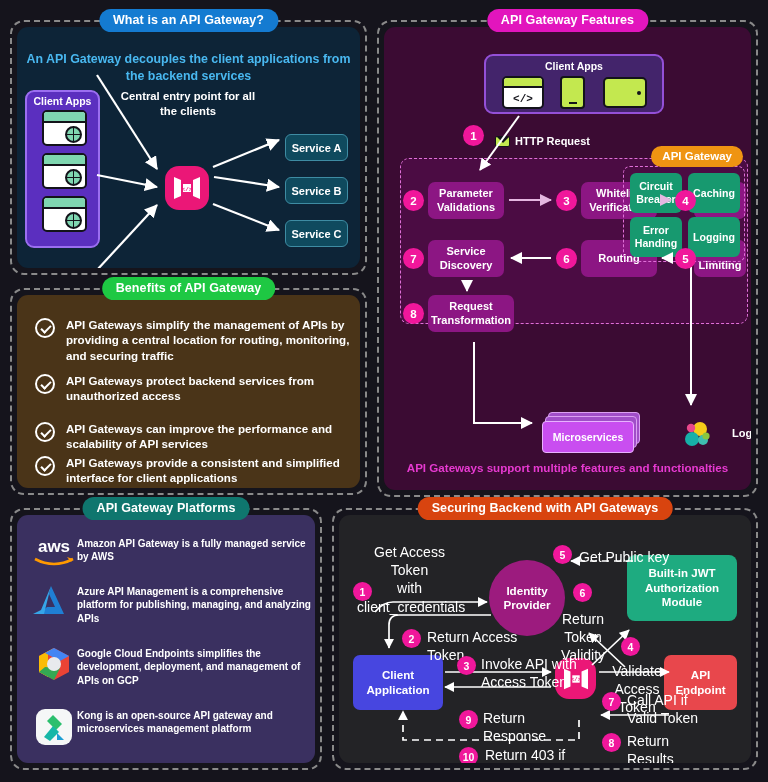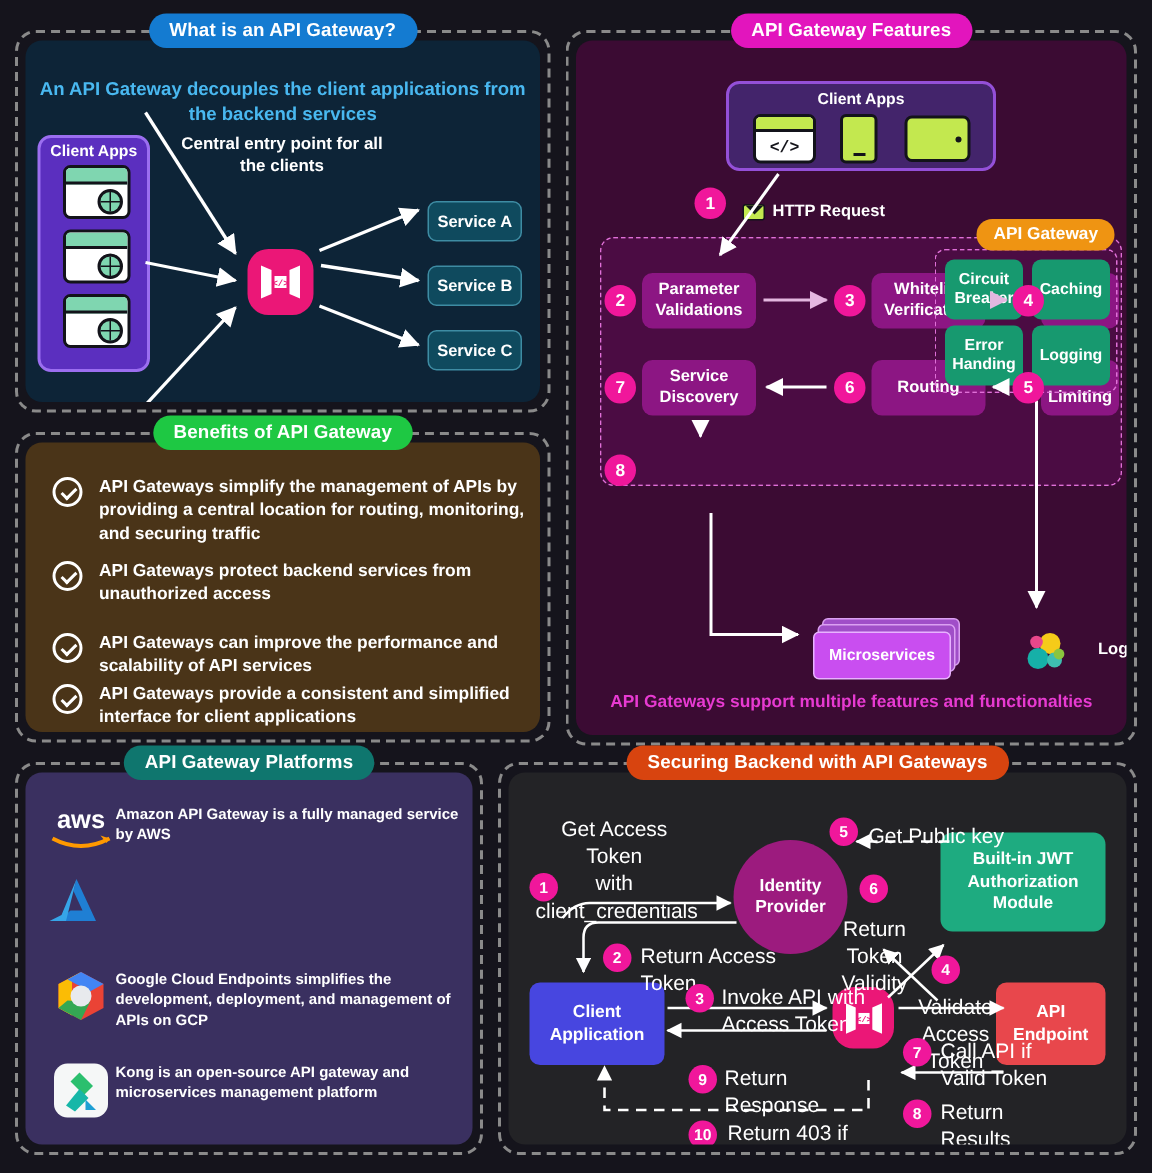--- a/index.html
+++ b/index.html
@@ -326,20 +326,21 @@
         <span class="txt">Amazon API Gateway is a fully managed service by AWS</span>
       </div>
 
       <div class="plat" style="top:68px">
         <span class="logo">
           <svg width="46" height="36" viewBox="0 0 46 36">
             <path d="M20 3 L33 31 L8 31 L16 24 L24 24 L18 11 Z" fill="#1f7fd4"></path>
             <path d="M20 3 L10 27 L2 31 L13 31 Z" fill="#36a5e8"></path>
           </svg>
         </span>
+        <span class="txt">Azure API Management is a comprehensive platform for publishing, managing, and analyzing APIs</span>
       </div>
 
       <div class="plat" style="top:130px">
         <span class="logo">
           <svg width="46" height="38" viewBox="0 0 46 38">
             <path d="M23 3 L38 11 L38 27 L23 35 L8 27 L8 11 Z" fill="#ea4335"></path>
             <path d="M23 3 L8 11 L8 27 L17 32 L17 8 Z" fill="#fbbc05"></path>
             <path d="M23 3 L38 11 L29 16 L14 8 Z" fill="#4285f4"></path>
             <path d="M8 27 L23 35 L29 23 L14 22 Z" fill="#34a853"></path>
             <circle cx="23" cy="19" r="7" fill="#e8eaed"></circle>
@@ -410,20 +411,24 @@
         <div class="fbox" style="left:180px;top:81px;width:76px;height:37px">
           <span>Routing</span>
         </div>
         <div class="num" style="left:274px;top:89px">5</div>
         <div class="fbox" style="left:293px;top:81px;width:52px;height:37px">
           <span style="white-space:pre-line">Rate
 Limiting</span>
         </div>
 
         <div class="num" style="left:2px;top:144px">8</div>
+        <div class="fbox" style="left:27px;top:136px;width:86px;height:37px">
+          <span style="white-space:pre-line">Request
+Transformation</span>
+        </div>
 
         <div class="green-group">
           <div class="gbox" style="left:6px;top:6px;width:52px;height:40px">Circuit Breaker</div>
           <div class="gbox" style="left:64px;top:6px;width:52px;height:40px">Caching</div>
           <div class="gbox" style="left:6px;top:50px;width:52px;height:40px">Error Handing</div>
           <div class="gbox" style="left:64px;top:50px;width:52px;height:40px">Logging</div>
         </div>
 
         <svg class="ov" width="348" height="220">
           <defs>

